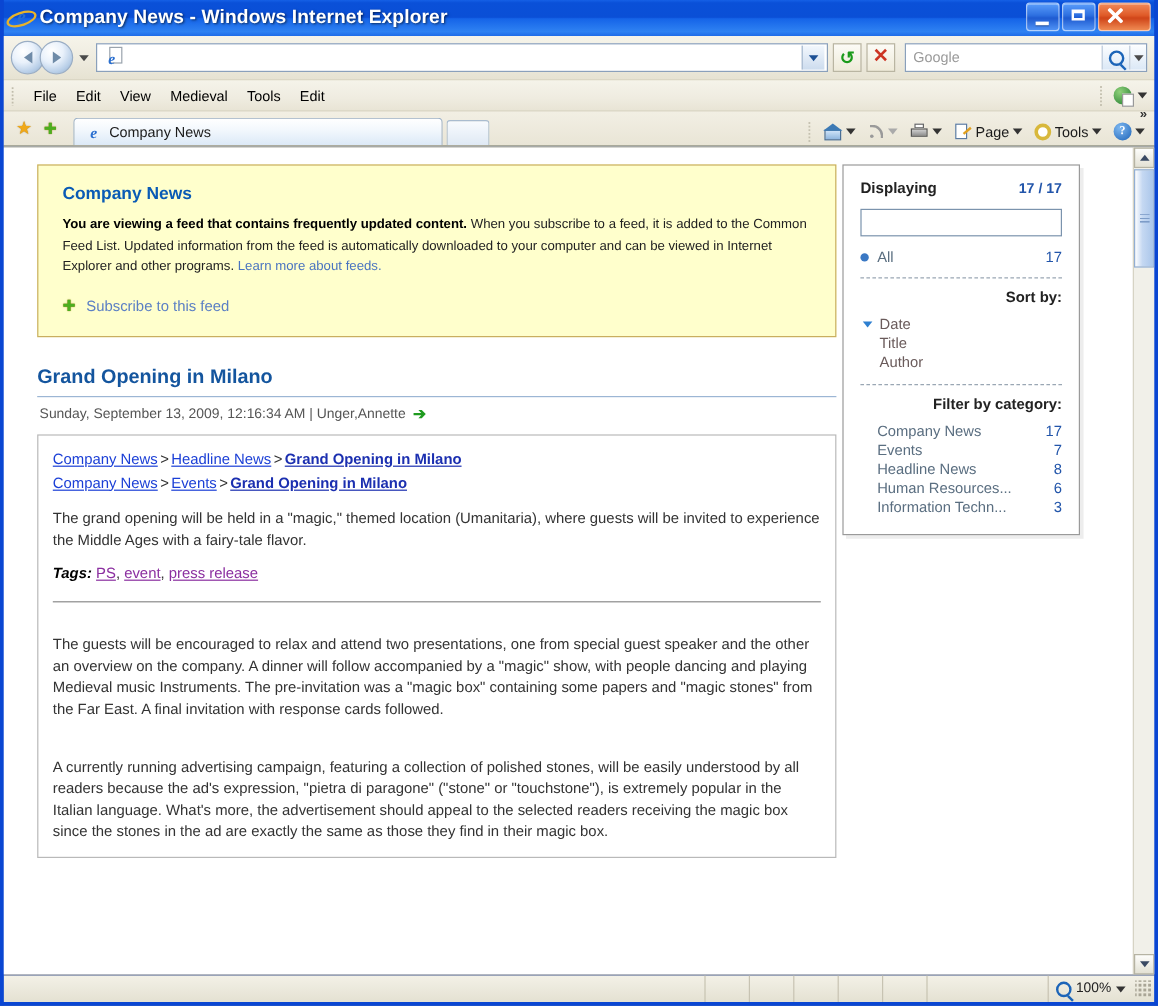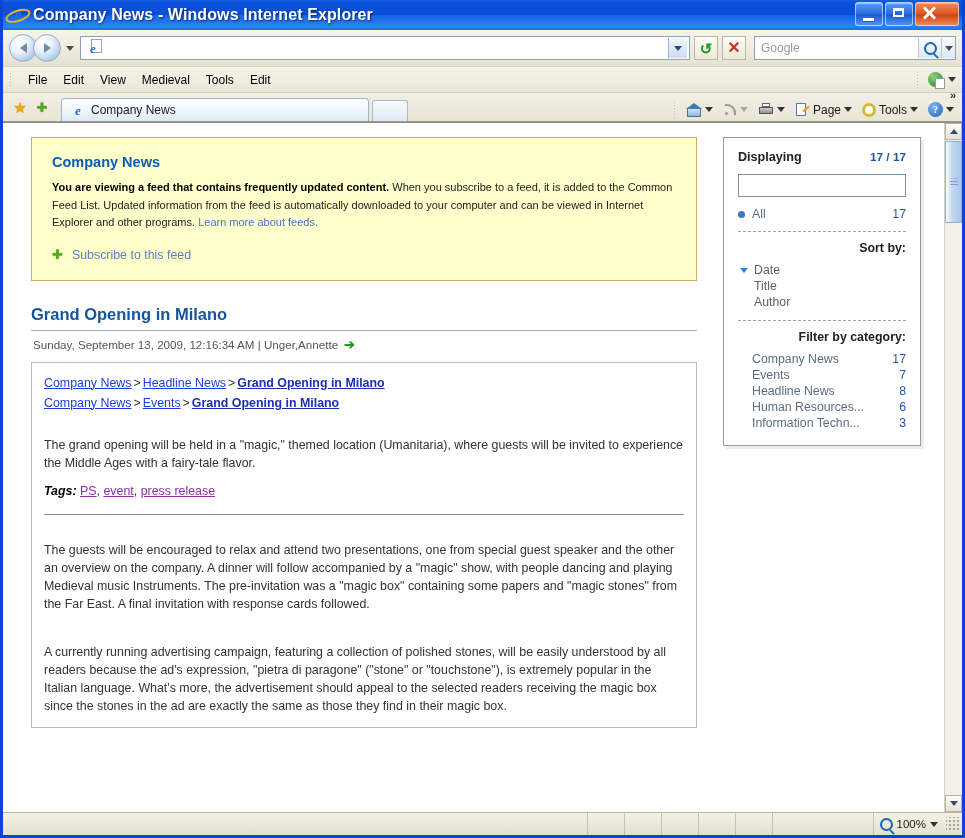--- a/index.html
+++ b/index.html
@@ -275,36 +275,36 @@
     font-size: 11.6px; color: #555; padding: 6px 0 10px 2px;
     display: flex; align-items: center; gap: 6px;
   }
   .green-arrow { color: #1f9b1f; font-size: 13px; font-weight: bold; }
 
   .art-body {
     border: 1px solid #b9b9b9; box-sizing: border-box;
     padding: 9px 12px 12px 12px; background: #fff;
     font-size: 12.4px; color: #333; line-height: 18px;
   }
-  .crumbs { margin-bottom: 24px; }
+  .crumbs { margin-bottom: 11px; }
   .crumbline { margin: 2px 0; font-size: 12.4px; }
   .crumb-a { color: #1b3fd6; text-decoration: underline; }
   .crumb-cur { color: #1b2fb0; text-decoration: underline; font-weight: bold; }
   .crumb-sep { color: #333; padding: 0 2px; }
   .summary { margin: 6px 0 0 0; }
   .tags { margin-top: 10px; font-size: 12.4px; }
   .tags b { color: #000; font-style: italic; }
   .tag-a { color: #8b2fa0; text-decoration: underline; }
   .hr-thin { border: 0; border-top: 1px solid #8a8a8a; margin: 14px 0 0 0; }
   .para { margin-top: 30px; }
   .para.first { margin-top: 26px; }
 
   
   .rpanel {
-    position: absolute; right: 23px; top: 14px;
+    position: absolute; right: 44px; top: 14px;
     width: 198px; box-sizing: border-box;
     background: #fff; border: 1px solid #9a9a9a;
     padding: 12px 14px 14px 14px;
     font-size: 12.3px; color: #444;
     box-shadow: 3px 3px 0 rgba(0,0,0,.07);
   }
   .rp-head { display: flex; justify-content: space-between; align-items: baseline; }
   .rp-head .lbl { font-weight: bold; color: #222; font-size: 12.6px; }
   .rp-head .val { font-weight: bold; color: #2255aa; font-size: 11.8px; }
   .rp-input {

